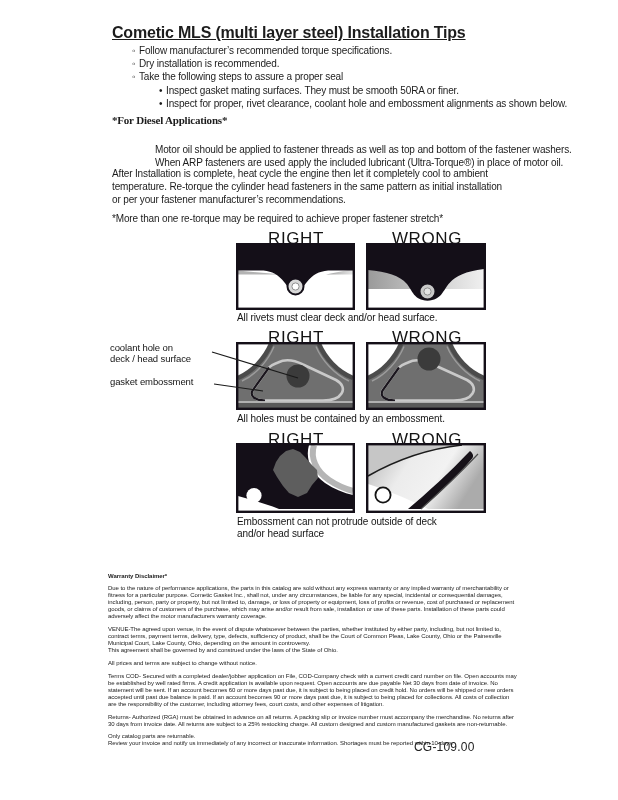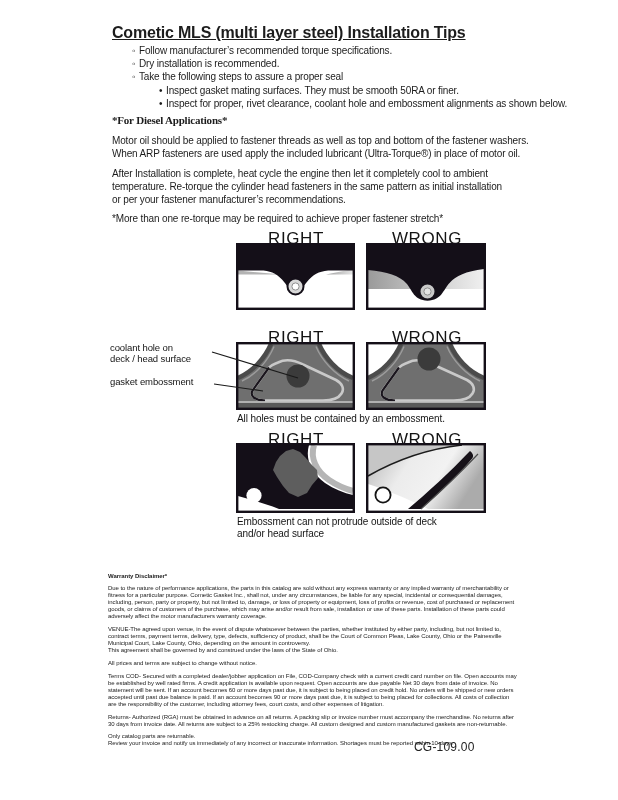--- a/index.html
+++ b/index.html
@@ -17,21 +17,21 @@
     left:112px;top:24px;
     font-size:16px;font-weight:bold;letter-spacing:-0.2px;
     text-decoration:underline;
   }
   .bullet-list{left:107px;top:44px;width:440px;font-size:10px;letter-spacing:-0.15px;margin-left:25px;}
   .bullet-line{line-height:13.2px;}
   .bullet-line .mk{display:inline-block;width:7px;}
   .sub{padding-left:27px;}
   .diesel-heading{left:112px;top:114px;font-size:11px;font-weight:bold;letter-spacing:-0.2px;font-family:Liberation Serif, serif;}
   .body-par{left:112px;width:436px;font-size:10px;line-height:13.2px;letter-spacing:-0.15px;}
-  .par1{top:134px;}
+  .par1{top:143px;margin-left:43px;}
   .par2{top:167px;}
   .par3{top:212px;}
 
   
   .dg-header{
     font-size:17px;letter-spacing:0.6px;color:#141414;
     transform:translateX(-50%);white-space:nowrap;
   }
   .hdr-left{left:296px;}
   .hdr-right{left:427px;}
@@ -114,20 +114,21 @@
       </linearGradient>
     </defs>
     <rect width="120" height="67" fill="#ffffff"></rect>
     <rect x="2" y="26" width="116" height="20" fill="url(#gW1)"></rect>
     <path d="M2,2 H118 V26 C99,28.5 90.5,32.5 83.5,40 C77,47 75.5,57.5 61.5,57.5 C48,57.5 46.5,47.5 40.5,40.5 C34,33 21,28.5 2,27 Z" fill="#140f18"></path>
     <circle cx="61.5" cy="48.5" r="8" fill="#c9c9c9" stroke="#140f18" stroke-width="2"></circle>
     <circle cx="61.5" cy="48.5" r="3.6" fill="#e4e4e4" stroke="#8f8f8f" stroke-width="1"></circle>
     <rect x="1.2" y="1.2" width="117.6" height="64.6" fill="none" stroke="#140f18" stroke-width="2.4"></rect>
   </svg>
 
+  <div class="abs dg-caption cap1">All rivets must clear deck and/or head surface.</div>
 
   <div class="abs dg-header hdr-left hdr-row2">RIGHT</div>
   <div class="abs dg-header hdr-right hdr-row2">WRONG</div>
 
   <div class="abs dg-label lbl-coolant preline">coolant hole on
 deck / head surface</div>
   <div class="abs dg-label lbl-emboss">gasket embossment</div>
 
   <svg class="abs leaders" viewBox="0 0 100 55" xmlns="http://www.w3.org/2000/svg">
     <line x1="7" y1="10" x2="93" y2="36" stroke="#1a1a1a" stroke-width="1.2"></line>

